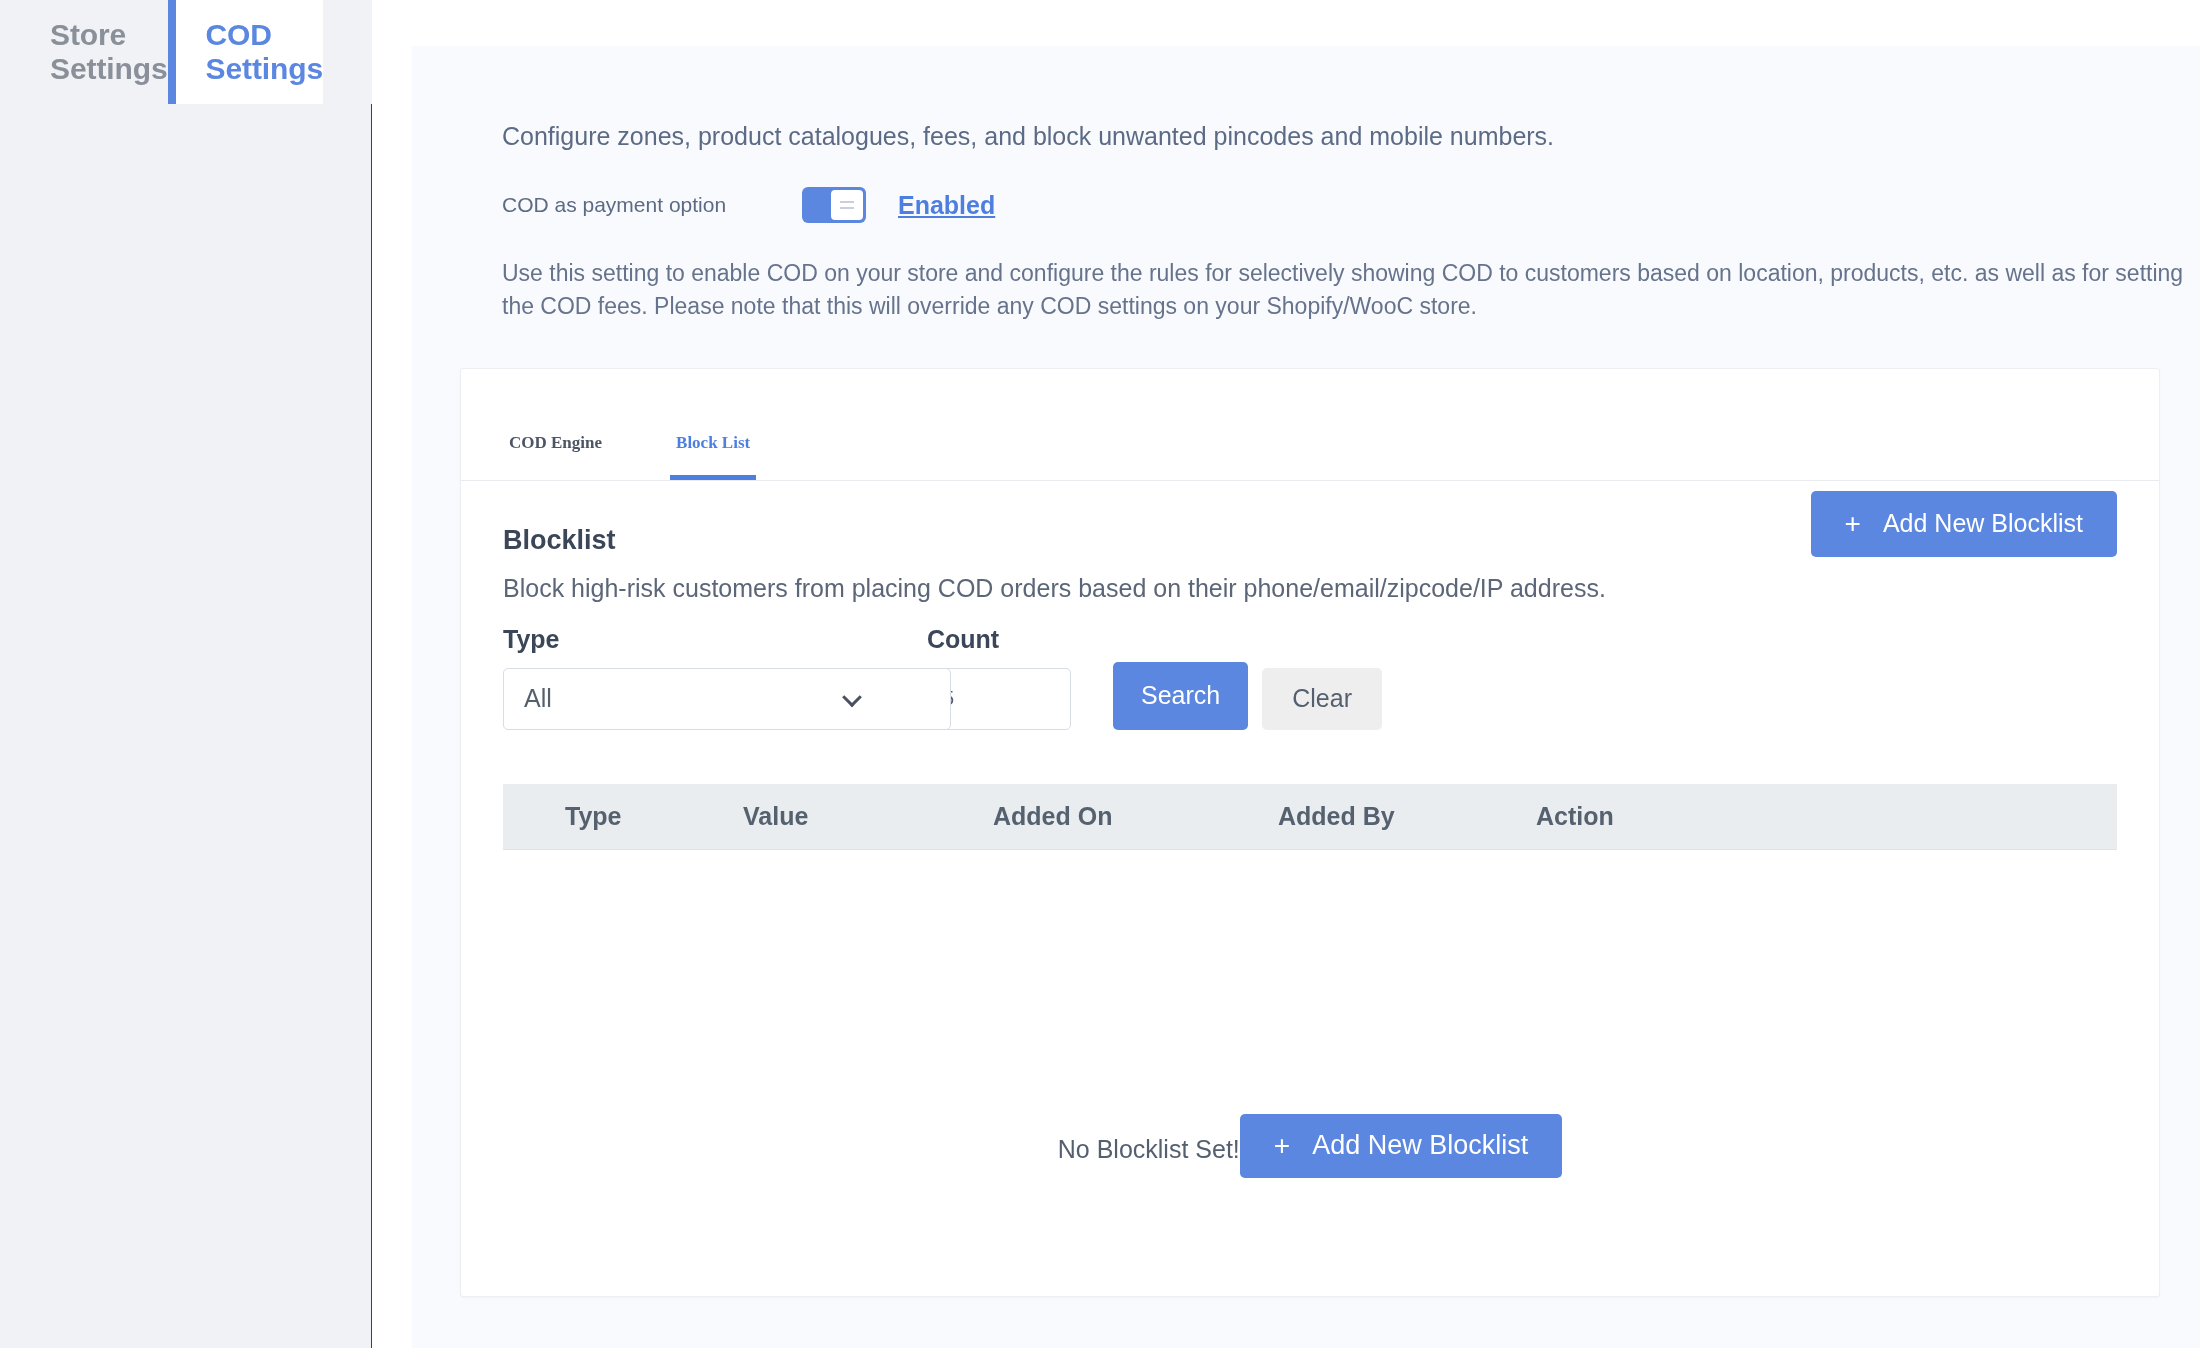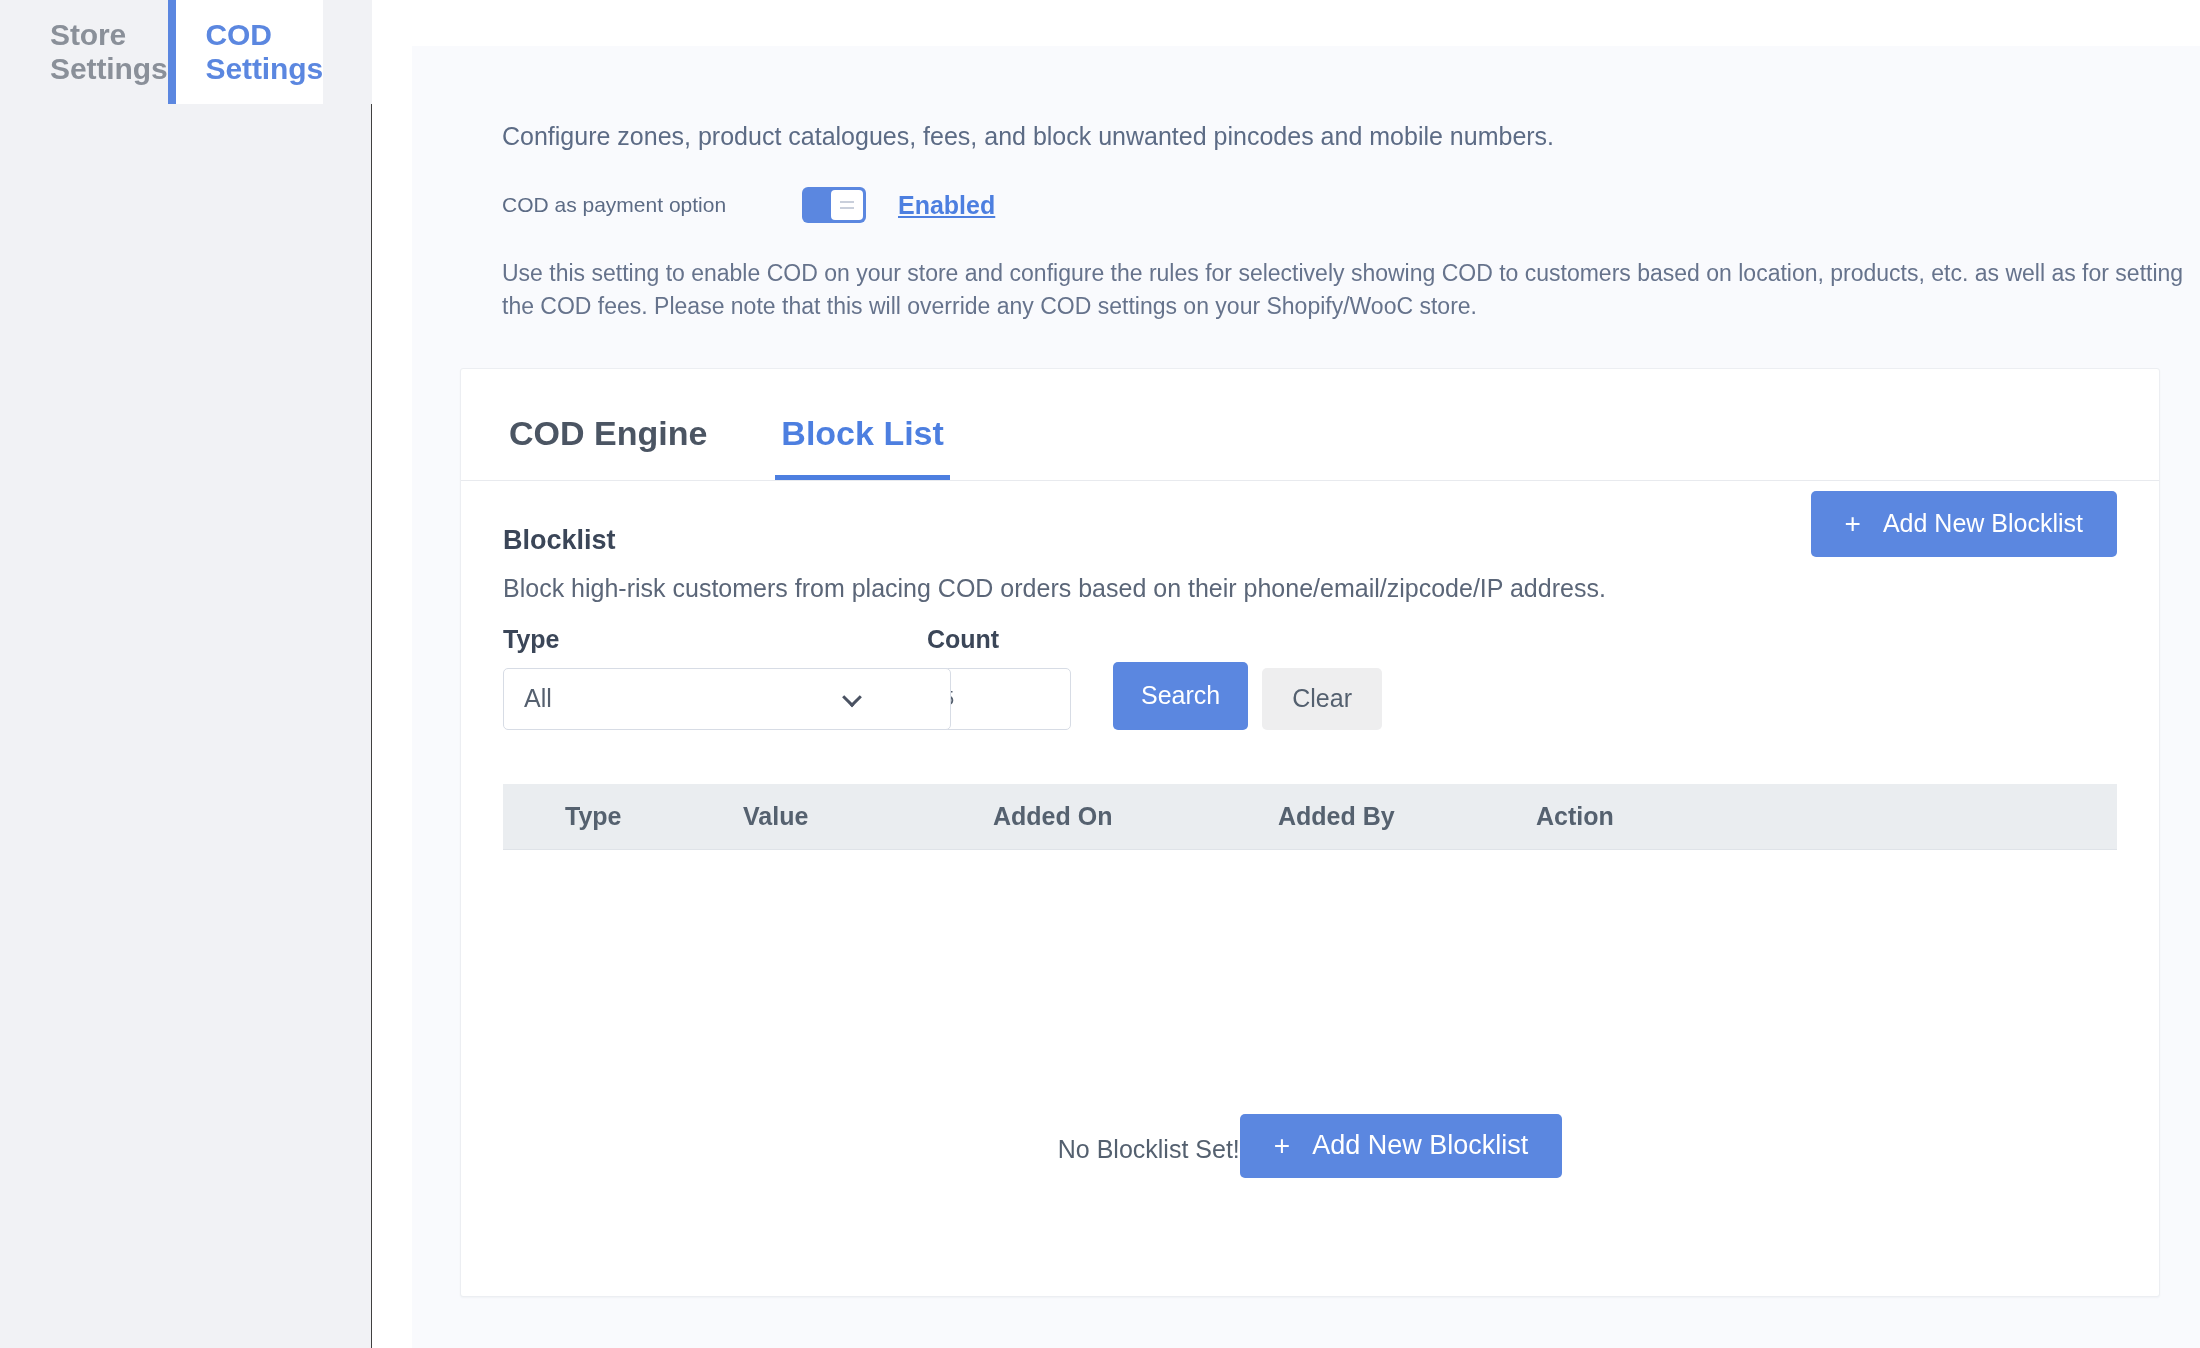--- a/index.html
+++ b/index.html
@@ -170,28 +170,29 @@
 
   .tabs {
     display: flex;
     align-items: flex-end;
     height: 112px;
     padding-left: 42px;
     border-bottom: 1px solid #e8eaee;
   }
 
   .tab {
-    font-size: 34px;
+    font-size: 17px;
     font-weight: 700;
     color: #4b5563;
     padding: 0 6px 22px 6px;
     margin-right: 62px;
     border-bottom: 5px solid transparent;
     cursor: pointer;
     user-select: none;
+    font-family: Liberation Serif, serif;
   }
 
   .tab.active {
     color: #4d7fe0;
     border-bottom: 5px solid #4d7fe0;
   }
 
   .card-body {
     padding: 44px 42px 0 42px;
     position: relative;

